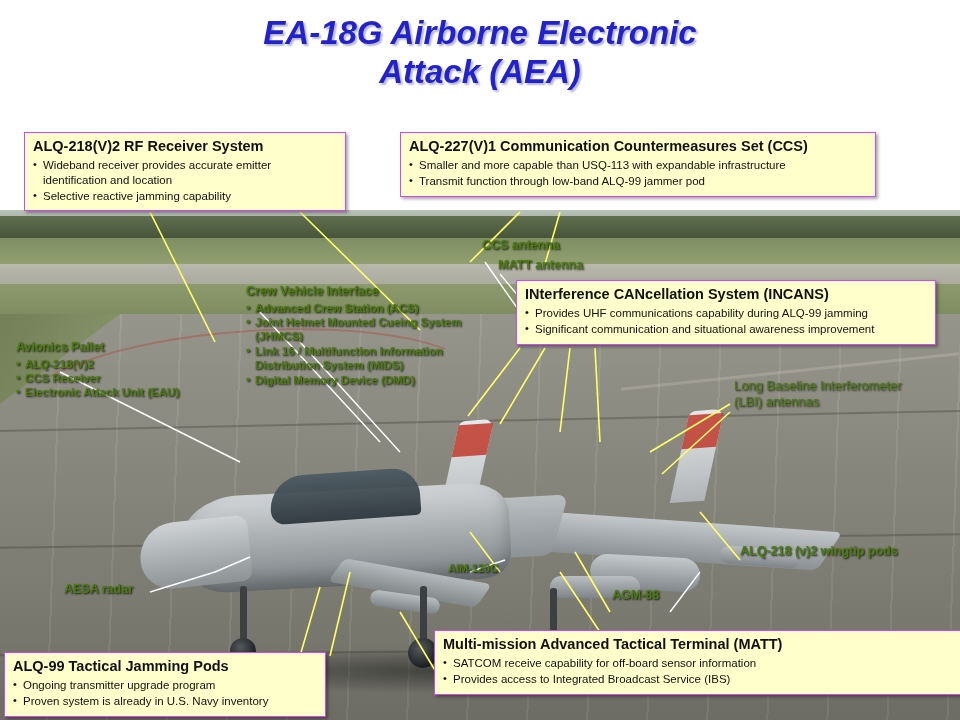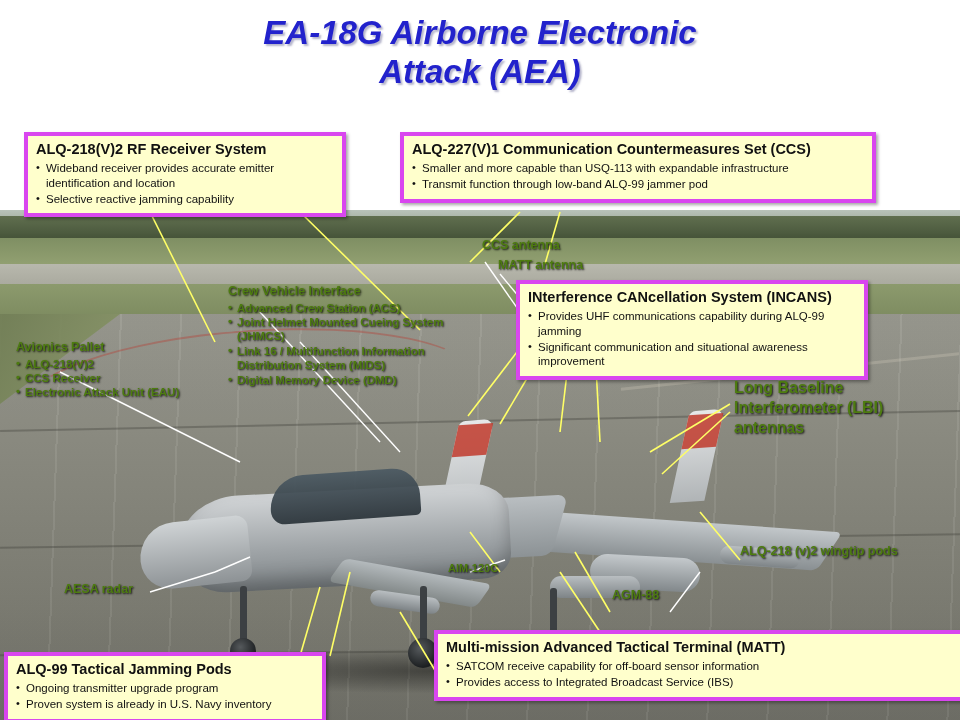--- a/index.html
+++ b/index.html
@@ -160,21 +160,21 @@
   .shadow {
     left:40px; top:268px; width:560px; height:46px;
     background:radial-gradient(ellipse at 50% 50%, rgba(0,0,0,.42), rgba(0,0,0,0) 70%);
     border-radius:50%;
   }
 
   
   .box {
     position:absolute;
     background:#ffffcc;
-    border:4px solid #d946ef;
+    border:1px solid #d946ef;
     padding:5px 8px 6px 8px;
     box-shadow:2px 2px 3px rgba(0,0,0,.35);
   }
   .box h3 {
     margin:0 0 3px 0;
     font-size:14.5px; font-weight:bold; color:#111;
     line-height:1.15;
   }
   .box ul { margin:0; padding:0; list-style:none; }
   .box li {
@@ -185,21 +185,21 @@
     content:"•"; position:absolute; left:0; top:-1px; font-size:11px;
   }
 
   
   .lbl {
     position:absolute; color:#4d7c0f; font-size:12.5px; font-weight:bold;
     text-shadow:1px 1px 2px rgba(0,0,0,.85);
     line-height:1.25;
   }
   .lbl.small { font-size:11px; font-weight:bold; }
-  .lbl.thin { font-weight:bold; font-size:16px; }
+  .lbl.thin { font-weight:normal; font-size:13px; }
   .lbl ul { margin:1px 0 0 0; padding:0; list-style:none; }
   .lbl li { position:relative; padding-left:9px; font-size:11.5px; }
   .lbl li:before { content:"•"; position:absolute; left:0; top:-1px; }
 
   
   svg.leaders { position:absolute; left:0; top:0; width:960px; height:720px; pointer-events:none; }
 </style>
 </head>
 <body>
 
@@ -293,21 +293,21 @@
   </div>
 
   <div class="box" style="left:400px; top:120px; width:476px;">
     <h3>ALQ-227(V)1 Communication Countermeasures Set (CCS)</h3>
     <ul>
       <li>Smaller and more capable than USQ-113 with expandable infrastructure</li>
       <li>Transmit function through low-band ALQ-99 jammer pod</li>
     </ul>
   </div>
 
-  <div class="box" style="left:516px; top:268px; width:352px;">
+  <div class="box" style="left:516px; top:268px; width:420px;">
     <h3>INterference CANcellation System (INCANS)</h3>
     <ul>
       <li>Provides UHF communications capability during ALQ-99 jamming</li>
       <li>Significant communication and situational awareness improvement</li>
     </ul>
   </div>
 
   <div class="box" style="left:4px; top:640px; width:322px;">
     <h3>ALQ-99 Tactical Jamming Pods</h3>
     <ul>
@@ -317,21 +317,21 @@
   </div>
 
   <div class="box" style="left:434px; top:618px; width:549px;">
     <h3>Multi-mission Advanced Tactical Terminal (MATT)</h3>
     <ul>
       <li>SATCOM receive capability for off-board sensor information</li>
       <li>Provides access to Integrated Broadcast Service (IBS)</li>
     </ul>
   </div>
 
-  <div class="lbl" style="left:228px; top:272px; width:216px;">
+  <div class="lbl" style="left:246px; top:272px; width:216px;">
     <div>Crew Vehicle Interface</div>
     <ul>
       <li>Advanced Crew Station (ACS)</li>
       <li>Joint Helmet Mounted Cueing System (JHMCS)</li>
       <li>Link 16 / Multifunction Information Distribution System (MIDS)</li>
       <li>Digital Memory Device (DMD)</li>
     </ul>
   </div>
 
   <div class="lbl" style="left:16px; top:328px; width:212px;">

